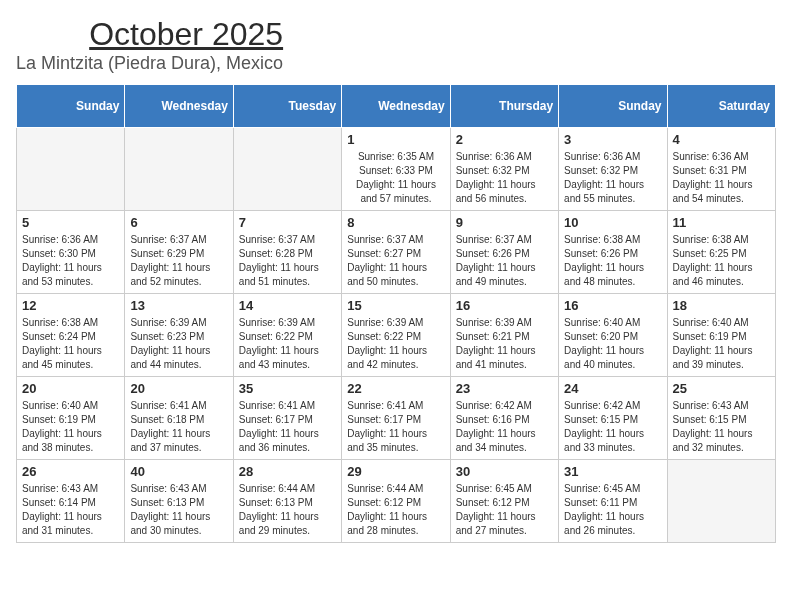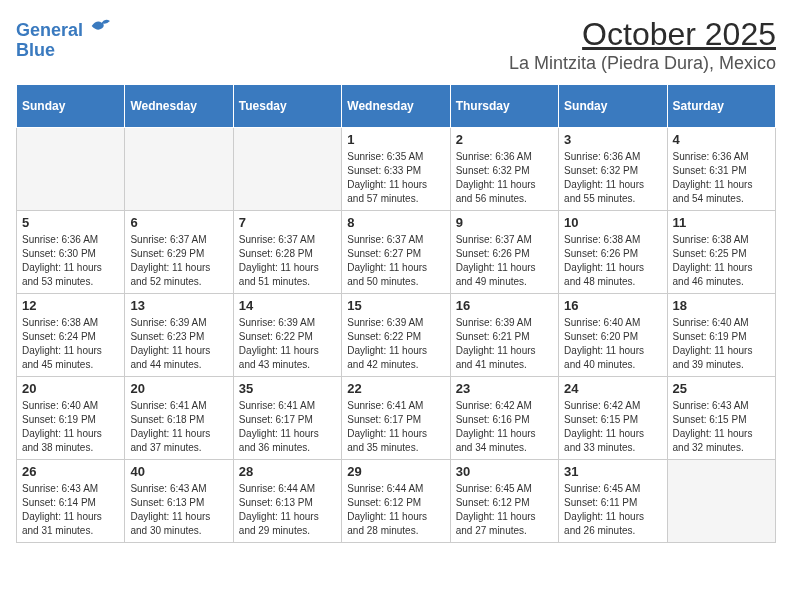--- a/index.html
+++ b/index.html
@@ -48,21 +48,21 @@
       color: #555;
     }
     table {
       width: 100%;
       border-collapse: collapse;
       font-size: 11px;
     }
     th {
       background-color: #3a7abf;
       color: #fff;
-      text-align: left;
+      text-align: right;
       padding: 14px 5px;
       font-size: 12px;
       font-weight: bold;
       border: 1px solid #fff;
     }
     td {
       border: 1px solid #ccc;
       vertical-align: top;
       padding: 4px 5px;
       height: 80px;
@@ -84,35 +84,20 @@
       line-height: 1.4;
     }
     tr:nth-child(odd) td:not(.empty) {
       background: #fff;
     }
   </style>
 </head>
 <body>
 
 <div class="header">
-  <div class="logo">
-    <div>
-      <div style="display:flex;align-items:center;">
-        <div class="logo-text">
-          <span>General</span>
-          <svg class="logo-icon" viewBox="0 0 24 20">
-            <path d="M2 10 Q8 2 14 6 Q18 0 24 4 Q20 8 16 7 Q18 12 12 14 Q8 16 2 10Z" fill="#3a7abf"></path>
-          </svg>
-        </div>
-      </div>
-      <div class="logo-text">
-        <span style="color:#3a7abf;">Blue</span>
-      </div>
-    </div>
-  </div>
   <div class="title-block">
     <div class="month-title">October 2025</div>
     <div class="location">La Mintzita (Piedra Dura), Mexico</div>
   </div>
 </div>
 
 <table>
   <thead>
     <tr>
     <th>Sunday</th>
@@ -124,21 +109,21 @@
         <th>Saturday</th>
       </tr>
   </thead>
   <tbody id="calendar-body">
   <tr>
         <td class="empty"></td>
         <td class="empty"></td>
         <td class="empty"></td>
         <td>
           <div class="day-number">1</div>
-          <div class="day-info" style="white-space: pre-line;">Sunrise: 6:35 AM
+          <div class="day-info" style="white-space: pre-line; text-align: center;">Sunrise: 6:35 AM
 Sunset: 6:33 PM
 Daylight: 11 hours
 and 57 minutes.</div>
         </td>
         <td>
           <div class="day-number">2</div>
           <div class="day-info" style="white-space: pre-line;">Sunrise: 6:36 AM
 Sunset: 6:32 PM
 Daylight: 11 hours
 and 56 minutes.</div>

